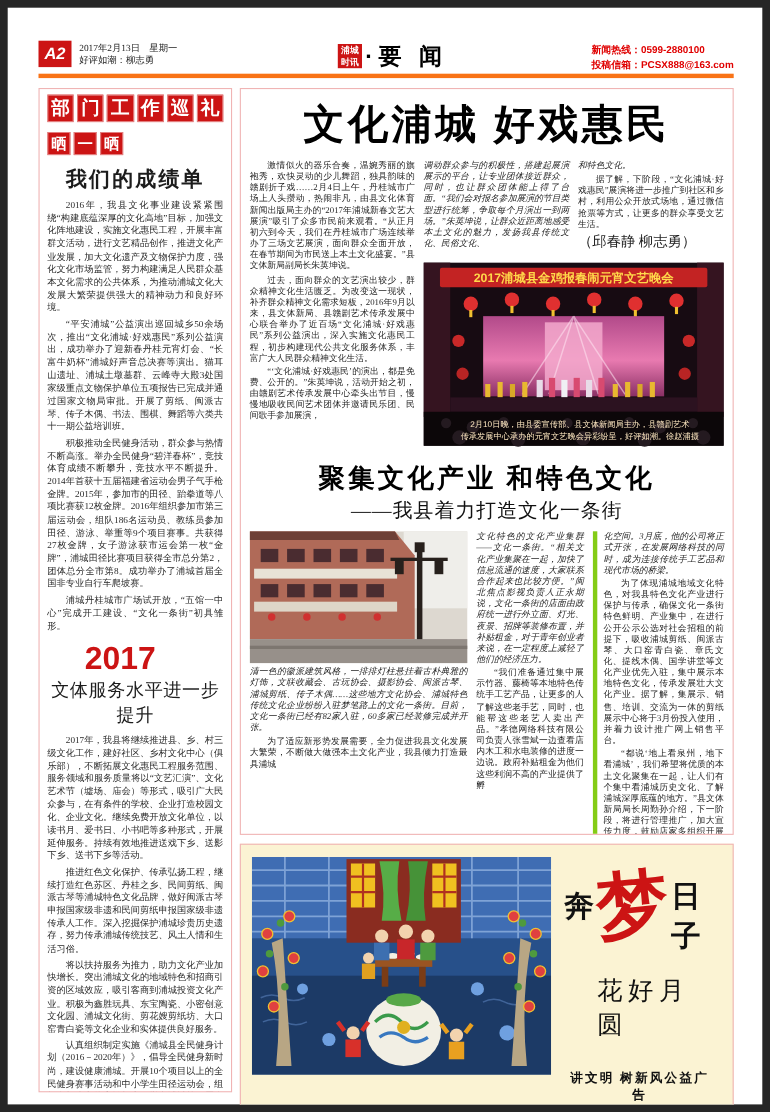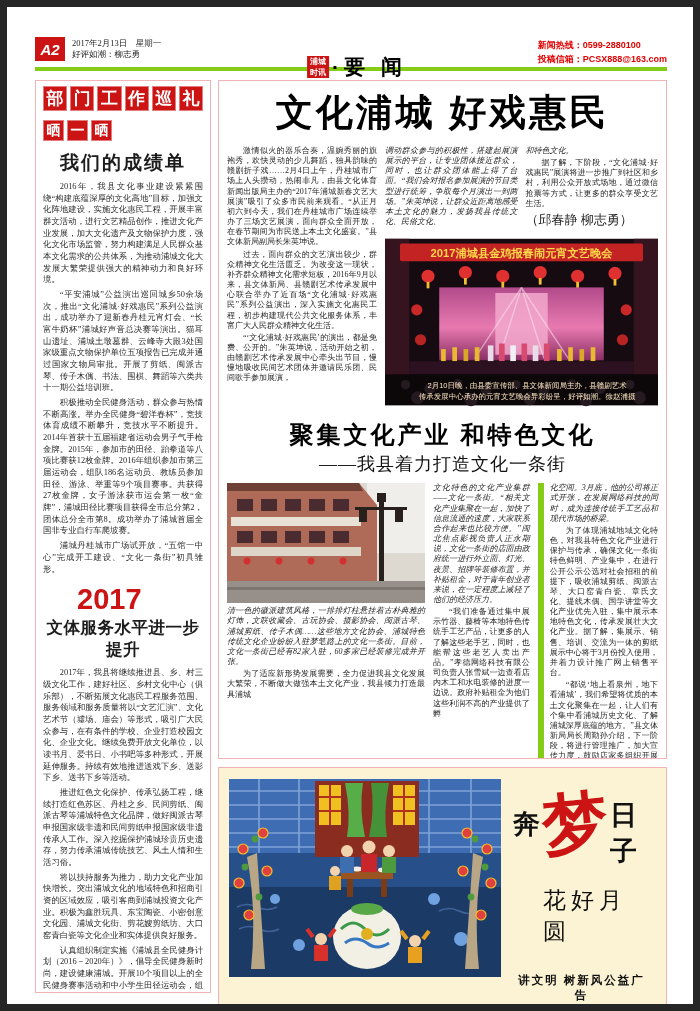--- a/index.html
+++ b/index.html
@@ -6,43 +6,43 @@
   html,body { margin:0; padding:0; }
   body {
     width:700px; height:1011px; position:relative;
     background:#262626;
     font-family:"Liberation Serif","DejaVu Serif",serif;
     color:#1c1c1c;
   }
   .page { position:absolute; inset:7px; background:#ffffff; padding:30px 26px 10px 28px; overflow:hidden; }
 
   
-  .header { position:relative; display:flex; align-items:flex-start; border-bottom:4px solid #84cc16; padding-bottom:7px; height:34px; }
+  .header { position:relative; display:flex; align-items:flex-start; border-bottom:4px solid #f97316; padding-bottom:7px; height:34px; }
   .a2-box { background:#cc1414; color:#fff; font-family:"Liberation Sans",sans-serif; font-weight:bold; font-style:italic; font-size:15px; width:30px; height:24px; display:flex; align-items:center; justify-content:center; }
   .date-block { margin-left:7px; font-size:8.5px; line-height:1.35; color:#222; padding-top:1px; }
-  .masthead { position:absolute; left:50%; transform:translateX(-50%); top:16px; display:flex; align-items:center;padding-left:12px; }
+  .masthead { position:absolute; left:50%; transform:translateX(-50%); top:0; display:flex; align-items:center;padding-left:12px; }
   .mh-box { background:#cc1414; color:#fff; width:22px; height:22px; font-size:8px; line-height:1.35; text-align:center; font-weight:bold; padding-top:1px; }
   .mh-section { font-family:"Liberation Sans",sans-serif; font-weight:900; font-size:21px; letter-spacing:5px; margin-left:3px; color:#000; white-space:nowrap; }
   .contact { margin-left:auto; font-size:9px; font-weight:bold; color:#e00000; line-height:1.5; font-family:"Liberation Sans",sans-serif; text-align:left; padding-top:2px; }
 
   
   .content { display:flex; gap:7px; margin-top:9px; }
   .sidebar { width:176px; border:1px solid #f0b4b4; padding:5px 7px 4px; height:913px; overflow:hidden; }
   .mainarea { flex:1; display:flex; flex-direction:column; }
   .main-box { border:1px solid #f0b4b4; padding:5px 8px 4px; height:679px; overflow:hidden; }
   .ad-box { border:1px solid #f0b4b4; background:#fbf3d3; margin-top:8px; flex:1; display:flex; gap:12px; padding:11px 10px; overflow:hidden; }
 
   
   .char-row { display:flex; gap:3px; }
   .char-box { background:#cc1414; color:#fff; font-family:"Liberation Sans",sans-serif; font-weight:bold; display:flex; align-items:center; justify-content:center; box-shadow:inset 0 0 0 1px rgba(255,255,255,.45); }
   .char-lg { width:25px; height:25px; font-size:17px; }
   .char-sm { width:21px; height:21px; font-size:14px; margin-top:9px; }
   .sb-title { font-size:19px; font-weight:bold; letter-spacing:2px; text-align:center; margin:9px 0 5px; }
   .sb-year { color:#cc1414; font-family:"Liberation Sans",sans-serif; font-weight:900; font-size:29px; margin:10px 0 0 34px; line-height:1; }
-  .sb-title2 { font-size:16.5px; font-weight:bold; letter-spacing:0.5px; text-align:center; margin:3px 0 6px; }
+  .sb-title2 { font-size:16.5px; font-weight:normal; letter-spacing:0.5px; text-align:center; margin:3px 0 6px; }
   .bp { font-size:8.4px; line-height:1.39; text-align:justify; text-indent:2em; margin:0 0 3px; color:#2a2a2a; }
 
   
   .headline1 { font-family:"Liberation Sans",sans-serif; font-weight:900; font-size:37px; letter-spacing:3px; text-align:center; margin:2px 0 8px; color:#000; white-space:nowrap; }
   .a1-row { display:flex; gap:8px; }
   .a1-col1 { width:150px; flex:none; }
   .a1-right { flex:1; display:flex; flex-direction:column; }
   .a1-cols23 { display:flex; gap:8px; margin-bottom:4px; }
   .a1-cols23 > div { flex:1; }
   .mp { font-size:8px; line-height:1.27; text-align:justify; text-indent:2em; margin:0 0 2px; color:#1e1e1e; }
@@ -51,21 +51,21 @@
 
   .stage-photo { width:100%; display:block; }
   .street-photo { width:100%; display:block; margin-bottom:3px; }
 
   
   .headline2 { font-weight:bold; font-size:24px; letter-spacing:3px; text-align:center; margin:8px 0 0; color:#000; }
   .subhead2 { font-size:18px; letter-spacing:1px; text-align:center; margin:1px 0 7px; color:#111; }
   .a2-row { display:flex; gap:8px; }
   .a2-colA { width:198px; flex:none; }
   .a2-colB { flex:1; }
-  .a2-colC { flex:1.12; border-left:6px solid #84cc16; padding-left:6px; }
+  .a2-colC { flex:1.12; border-left:4px solid #84cc16; padding-left:6px; }
 
   
   .ad-art { flex:none; }
   .ad-text { flex:1; display:flex; flex-direction:column; justify-content:center; padding-right:6px; }
   .ad-line1 { display:flex; align-items:center; justify-content:center; }
   .ad-ben { font-size:27px; font-weight:bold; color:#111; }
   .ad-dream { font-family:"Liberation Serif",serif; font-size:66px; font-weight:900; color:#cc1414; line-height:.9; margin:0 2px; transform:rotate(-6deg); }
   .ad-rizi { font-size:27px; font-weight:bold; color:#111; margin-top:18px; }
   .ad-line2 { font-size:23px; letter-spacing:5px; color:#111; margin-top:16px; padding-left:30px; }
   .ad-footer { font-size:11.5px; font-weight:bold; color:#111; text-align:center; margin-top:26px; letter-spacing:2px; }

